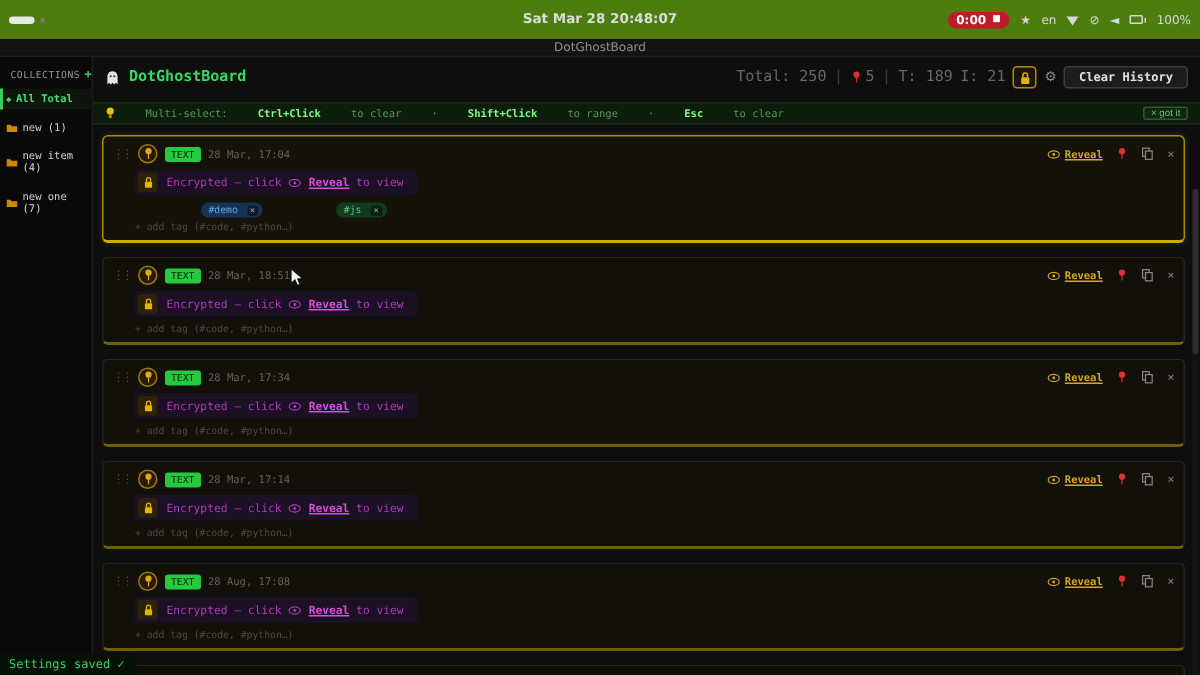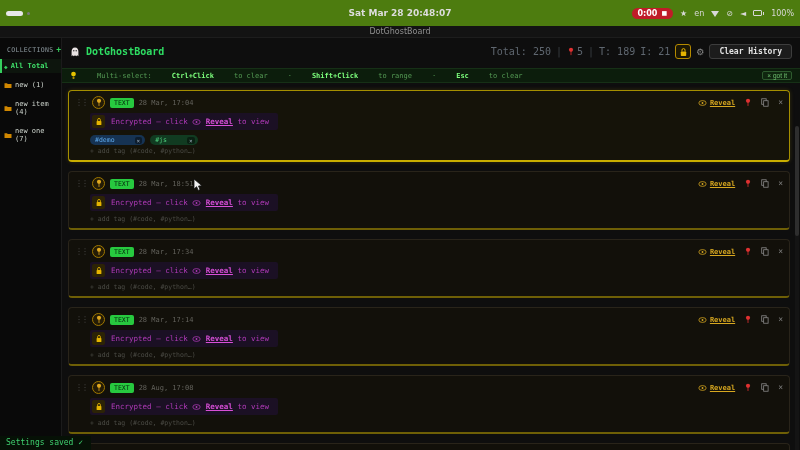--- a/index.html
+++ b/index.html
@@ -88,22 +88,22 @@
   .close-x { color:#7c7c7c; font-size:8px; cursor:pointer; }
 
   .card-body { display:inline-flex; align-items:center; gap:6px; margin:4px 0 3px 15px;
                background:#1b1024; border-radius:2px; padding:2px 9px 2px 2px; }
   .lock-box { width:13px; height:13px; background:#2c2306; border-radius:2px; display:flex;
               align-items:center; justify-content:center; flex-shrink:0; }
   .enc-text { color:#b03ab8; font-size:7.5px; }
   .enc-reveal { color:#d84fd8; font-weight:bold; text-decoration:underline; }
 
   .card-tags { display:flex; gap:5px; margin:2px 0 2px 15px; }
-  .tag-pill { display:inline-flex; align-items:center; gap:20px; font-size:6.5px; border-radius:7px;
-              padding:1px 3px 1px 5px; cursor:pointer; }
+  .tag-pill { display:inline-flex; align-items:center; gap:6px; font-size:6.5px; border-radius:7px;
+              padding:1px 3px 1px 5px; cursor:pointer;margin-left:44px; }
   .tag-blue { background:#163353; color:#5da9ec; }
   .tag-green { background:#113b21; color:#4fd07f; }
   .tag-x { background:rgba(0,0,0,.45); color:#9fb0c0; border-radius:2px; padding:0 2px; font-size:6px; cursor:pointer; }
 
   .add-tag { color:#4b4b45; font-size:6.5px; margin:1px 0 2px 15px; cursor:text; }
 
   
   .toast { position:absolute; left:0; bottom:0; background:#061106; color:#3fd06f; font-size:8px;
            padding:2px 8px 3px 6px; z-index:5; }
   .scroll-track { position:absolute; right:1px; top:88px; bottom:3px; width:4px; background:#141414;

